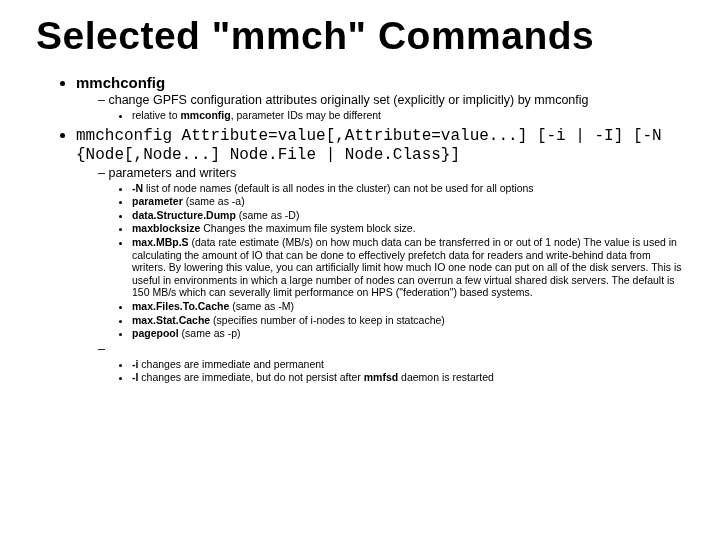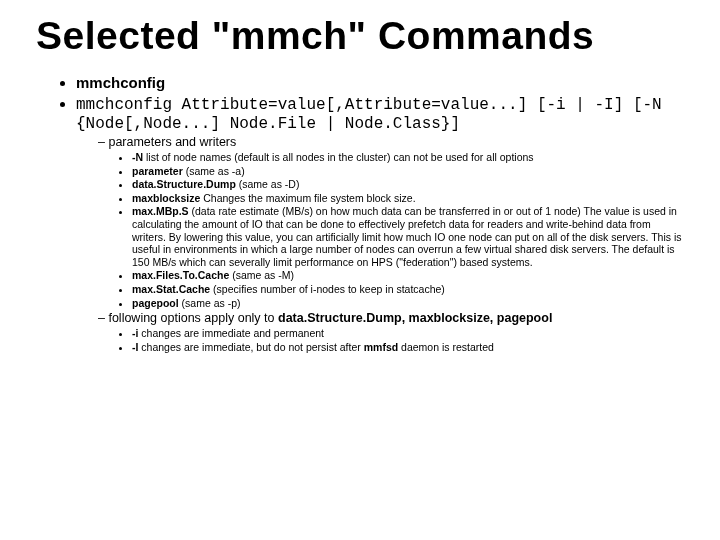--- a/index.html
+++ b/index.html
@@ -64,40 +64,47 @@
 </head>
 <body>
 
 <div class="slide">
   <div class="title">Selected "mmch" Commands</div>
 
   <ul class="top">
 
     <li>
       <span class="cmd">mmchconfig</span>
+      <ul class="dash">
+        <li>
+          <span>change GPFS configuration attributes originally set (explicitly or implicitly) by mmconfig</span>
+          <ul class="sub">
+            <li>relative to <b>mmconfig</b>, parameter IDs may be different</li>
+          </ul>
+        </li>
+      </ul>
     </li>
 
     <li>
       <span class="mono">mmchconfig Attribute=value[,Attribute=value...]  [-i | -I] [-N {Node[,Node...] Node.File | Node.Class}]</span>
       <ul class="dash">
         <li>
           <span>parameters and writers</span>
           <ul class="sub">
             <li><b>-N</b> list of node names (default is all nodes in the cluster) can not be used for all options</li>
             <li><b>parameter</b> (same as -a)</li>
             <li><b>data.Structure.Dump</b> (same as -D)</li>
             <li><b>maxblocksize</b> Changes the maximum file system block size.</li>
             <li><b>max.MBp.S</b> (data rate estimate (MB/s) on how much data can be transferred in or out of 1 node) The value is used in calculating the amount of IO that can be done to effectively prefetch data for readers and write-behind data from writers. By lowering this value, you can artificially limit how much IO one node can put on all of the disk servers. This is useful in environments in which a large number of nodes can overrun a few virtual shared disk servers. The default is 150 MB/s which can severally limit performance on HPS ("federation") based systems.</li>
             <li><b>max.Files.To.Cache</b> (same as -M)</li>
             <li><b>max.Stat.Cache</b> (specifies number of i-nodes to keep in statcache)</li>
             <li><b>pagepool</b> (same as -p)</li>
           </ul>
         </li>
         <li>
-          <span>following options apply only to <b>data.Structure.Dump, maxblocksize, pagepool</b></span>
           <ul class="sub">
             <li><b>-i</b> changes are immediate and permanent</li>
             <li><b>-I</b> changes are immediate, but do not persist after <b>mmfsd</b> daemon is restarted</li>
           </ul>
         </li>
       </ul>
     </li>
 
   </ul>
 </div>

